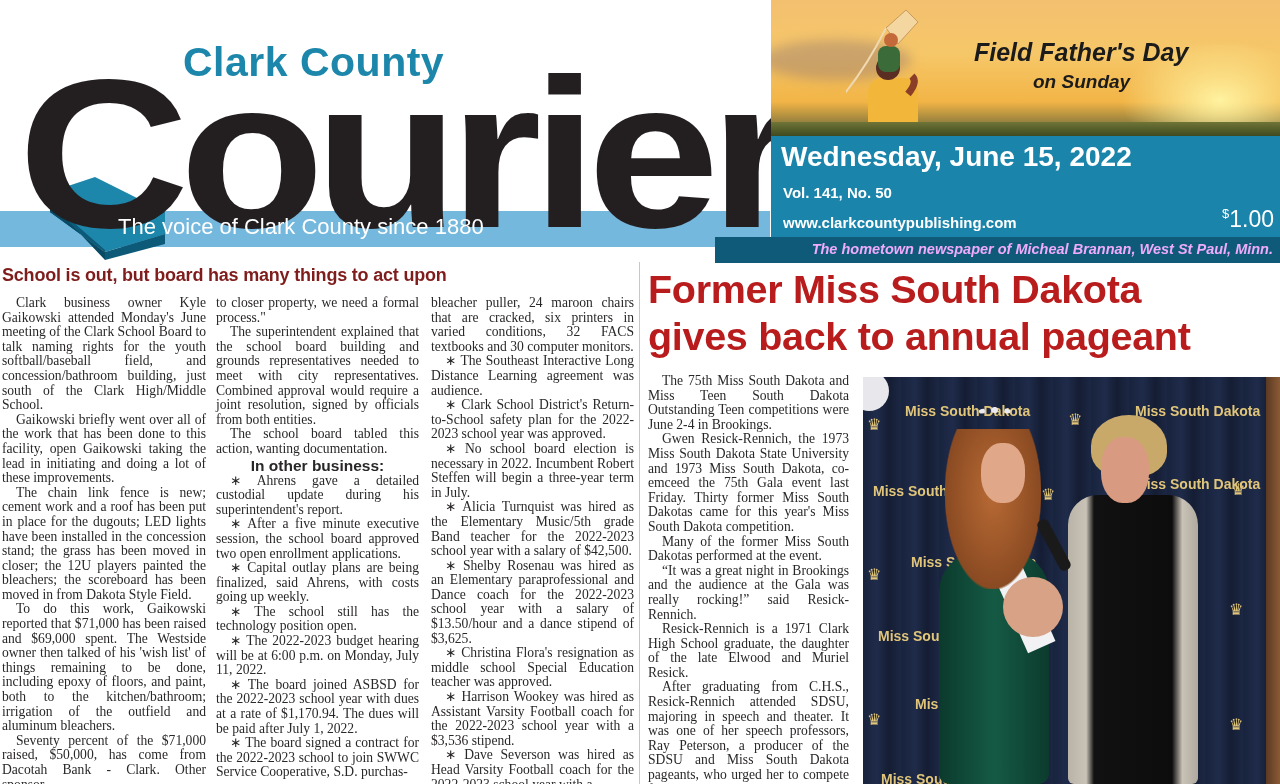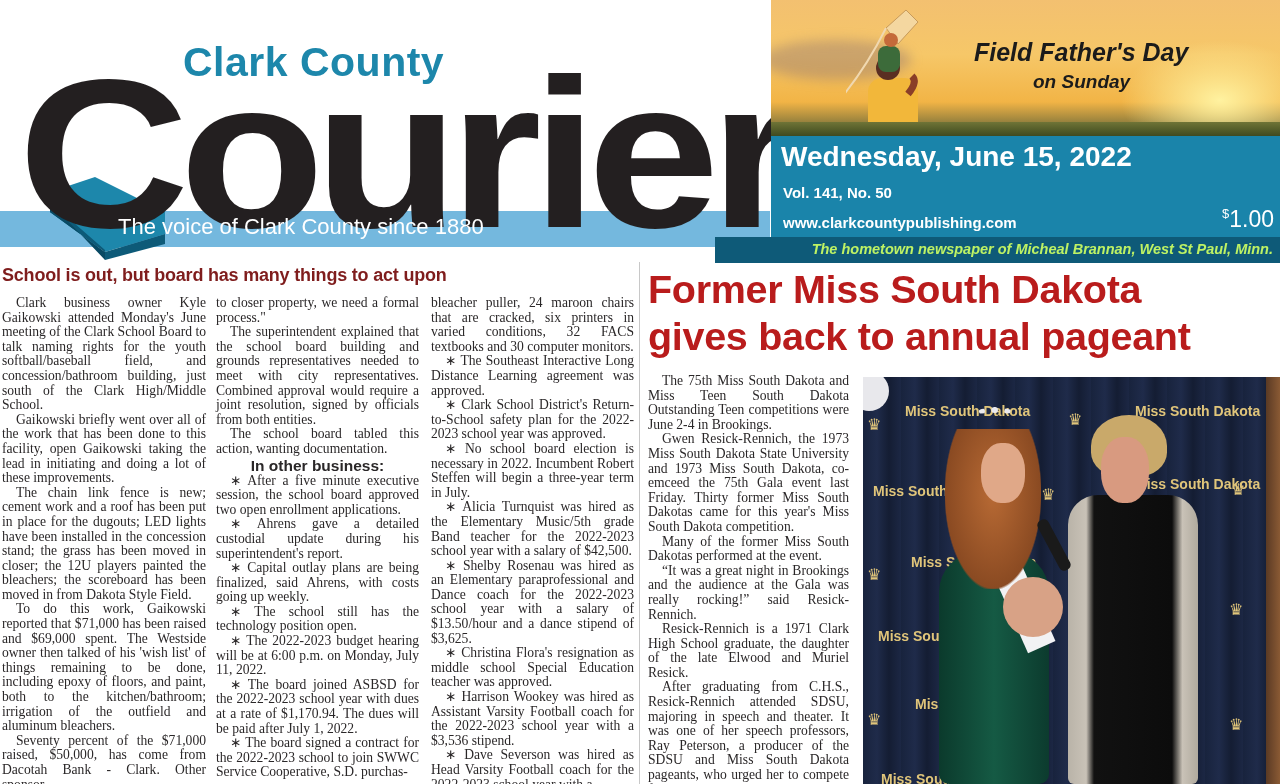--- a/index.html
+++ b/index.html
@@ -65,21 +65,21 @@
     position: absolute; right: 6px; top: 71px;
     font-family: "Liberation Sans", sans-serif; font-size: 23px; color: #ffffff; line-height: 1;
   }
   .price sup { font-size: 13px; vertical-align: 9px; }
   .hometown-bar {
     position: absolute; left: 715px; top: 237px; width: 565px; height: 26px; background: #0e5a78;
   }
   .hometown {
     position: absolute; right: 7px; top: 5px;
     font-family: "Liberation Sans", sans-serif; font-style: italic; font-weight: 700; font-size: 14.5px;
-    color: #bef264; line-height: 1; white-space: nowrap;
+    color: #f0abfc; line-height: 1; white-space: nowrap;
   }
 
   
   .story-left-headline {
     position: absolute; left: 2px; top: 266px; width: 636px;
     font-family: "Liberation Sans", sans-serif; font-weight: 700; font-size: 18px;
     color: #7f1d1d; line-height: 1; white-space: nowrap; letter-spacing: -0.2px;
   }
   .col {
     position: absolute; top: 296px; font-size: 13.6px; line-height: 14.6px;
@@ -181,32 +181,32 @@
     <p>The chain link fence is new; cement work and a roof has been put in place for the dugouts; LED lights have been installed in the concession stand; the grass has been moved in closer; the 12U players painted the bleachers; the scoreboard has been moved in from Dakota Style Field.</p>
     <p>To do this work, Gaikowski reported that $71,000 has been raised and $69,000 spent. The Westside owner then talked of his 'wish list' of things remaining to be done, including epoxy of floors, and paint, both to the kitchen/bathroom; irrigation of the outfield and aluminum bleachers.</p>
     <p>Seventy percent of the $71,000 raised, $50,000, has come from Dacotah Bank - Clark. Other sponsor-</p>
   </div>
 
   <div class="col c2">
     <p class="cont">to closer property, we need a formal process."</p>
     <p>The superintendent explained that the school board building and grounds representatives needed to meet with city representatives. Combined approval would require a joint resolution, signed by officials from both entities.</p>
     <p>The school board tabled this action, wanting documentation.</p>
     <div class="subhead">In other business:</div>
+    <p>∗ Ahrens gave a detailed custodial update during his superintendent's report.</p>
     <p>∗ After a five minute executive session, the school board approved two open enrollment applications.</p>
-    <p>∗ Ahrens gave a detailed custodial update during his superintendent's report.</p>
     <p>∗ Capital outlay plans are being finalized, said Ahrens, with costs going up weekly.</p>
     <p>∗ The school still has the technology position open.</p>
     <p>∗ The 2022-2023 budget hearing will be at 6:00 p.m. on Monday, July 11, 2022.</p>
     <p>∗ The board joined ASBSD for the 2022-2023 school year with dues at a rate of $1,170.94. The dues will be paid after July 1, 2022.</p>
     <p>∗ The board signed a contract for the 2022-2023 school to join SWWC Service Cooperative, S.D. purchas-</p>
   </div>
 
   <div class="col c3">
     <p class="cont">bleacher puller, 24 maroon chairs that are cracked, six printers in varied conditions, 32 FACS textbooks and 30 computer monitors.</p>
-    <p>∗ The Southeast Interactive Long Distance Learning agreement was approved.</p>
+    <p>∗ The Southeast Interactive Long Distance Learning agreement was audience.</p>
     <p>∗ Clark School District's Return-to-School safety plan for the 2022-2023 school year was approved.</p>
     <p>∗ No school board election is necessary in 2022. Incumbent Robert Steffen will begin a three-year term in July.</p>
     <p>∗ Alicia Turnquist was hired as the Elementary Music/5th grade Band teacher for the 2022-2023 school year with a salary of $42,500.</p>
     <p>∗ Shelby Rosenau was hired as an Elementary paraprofessional and Dance coach for the 2022-2023 school year with a salary of $13.50/hour and a dance stipend of $3,625.</p>
     <p>∗ Christina Flora's resignation as middle school Special Education teacher was approved.</p>
     <p>∗ Harrison Wookey was hired as Assistant Varsity Football coach for the 2022-2023 school year with a $3,536 stipend.</p>
     <p>∗ Dave Severson was hired as Head Varsity Football coach for the 2022-2023 school year with a</p>
   </div>
 </article>
 

